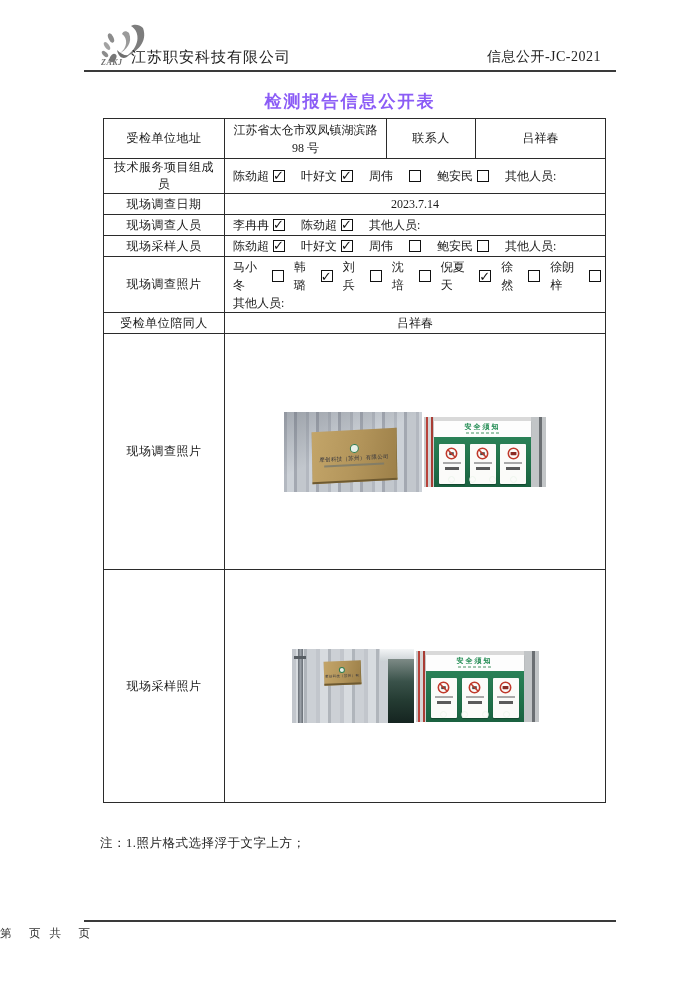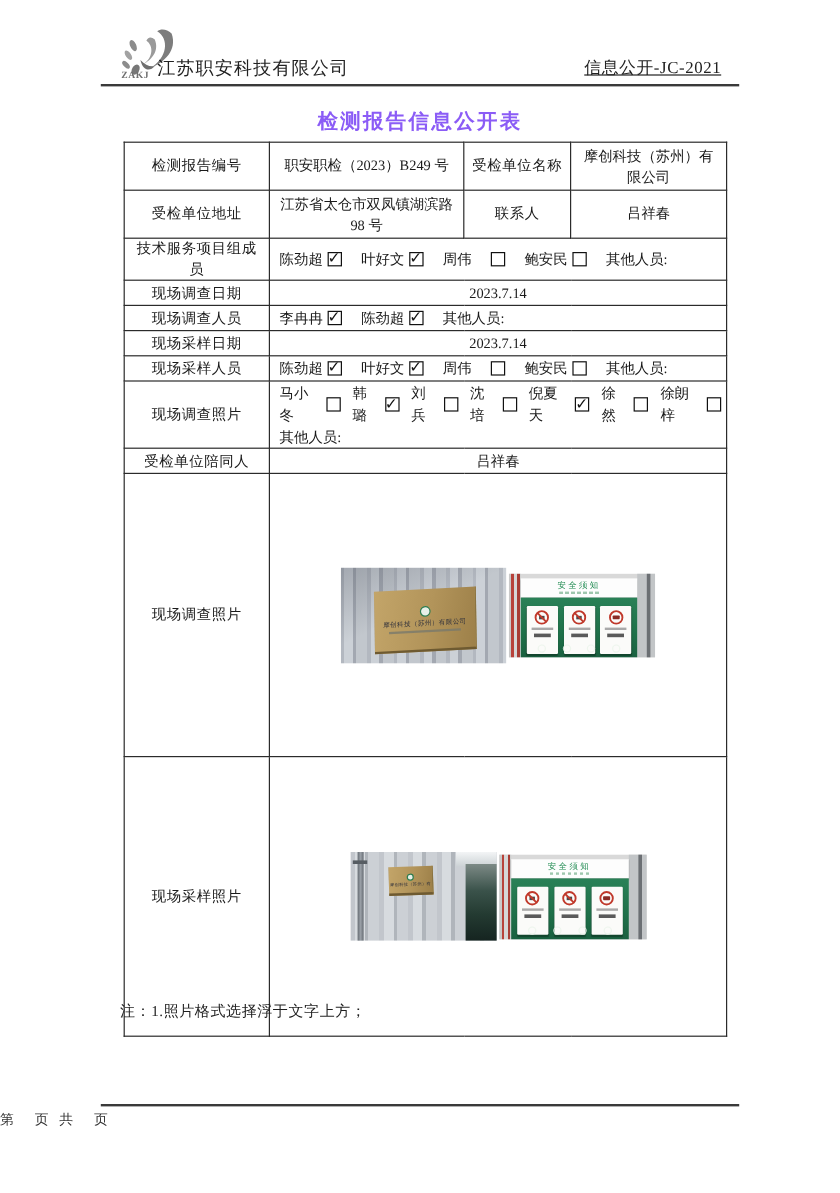--- a/index.html
+++ b/index.html
@@ -1,24 +1,24 @@
 <!DOCTYPE html>
 <html><head>
 <meta charset="utf-8">
 <style>
   html,body{margin:0;padding:0;background:#ffffff;}
   .page{position:relative;width:700px;height:994px;background:#fff;
         font-family:"Liberation Serif","DejaVu Serif",serif;color:#1a1a1a;overflow:hidden;}
 
   
   .logo{position:absolute;left:95px;top:24px;width:58px;height:44px;}
-  .logo-zakj{position:absolute;left:101px;top:58px;font-size:8px;
+  .logo-zakj{position:absolute;left:101px;top:58px;font-size:8px;font-style:italic;
              font-weight:bold;color:#6f6f6f;letter-spacing:.5px;font-family:"Liberation Serif",serif;}
   .company{position:absolute;left:131px;top:48px;font-size:15px;letter-spacing:1px;color:#222;}
-  .doccode{position:absolute;right:99px;top:48px;font-size:14px;color:#222;letter-spacing:.5px;text-decoration:underline;}
+  .doccode{position:absolute;right:99px;top:48px;font-size:14px;color:#222;letter-spacing:.5px;}
   .header-rule{position:absolute;left:84px;right:84px;top:70px;height:2px;background:#3a3a3a;}
 
   .title{position:absolute;left:0;right:0;top:90px;text-align:center;
          font-size:17px;font-weight:bold;letter-spacing:2px;color:#8b5cf6;}
 
   
   table.main{position:absolute;left:103px;top:118px;border-collapse:collapse;table-layout:fixed;width:503px;}
   table.main td{border:1px solid #2b2b2b;font-size:12px;padding:0 4px;vertical-align:middle;overflow:hidden;}
   .h40{height:40px}.h21{height:21px}.h38{height:38px}.h236{height:236px}.h233{height:233px}
   td.lab{text-align:center;letter-spacing:.5px;}
@@ -69,21 +69,21 @@
   .plaque-text.small{font-size:3.5px;}
   .plaque-sub{width:72%;height:2px;background:#79796b;margin-top:2px;opacity:.8;}
 
   .sb-bg{position:absolute;inset:0;background:#d9d9d9;}
   .sb-left{position:absolute;left:0;top:0;bottom:0;width:10px;background:
      repeating-linear-gradient(90deg,#c9c9c9 0 2px,#b8423a 2px 4px,#d6d6d6 4px 7px,#a83c34 7px 9px,#cfcfcf 9px 10px);}
   .sb-right{position:absolute;right:0;top:0;bottom:0;width:15px;background:#c2c5c7;}
   .sb-right::after{content:"";position:absolute;right:4px;top:0;bottom:0;width:3px;background:#6b6f73;}
   .sb-header{position:absolute;left:10px;right:15px;top:4px;height:16px;background:#fdfdfd;
      box-shadow:0 1px 1px rgba(0,0,0,.25);display:flex;flex-direction:column;align-items:center;justify-content:center;}
-  .sb-title{font-size:7px;font-weight:normal;color:#1e8a50;letter-spacing:2px;line-height:8px;}
+  .sb-title{font-size:7px;font-weight:bold;color:#1e8a50;letter-spacing:2px;line-height:8px;}
   .sb-subline{width:34px;height:2px;margin-top:1px;background:
      repeating-linear-gradient(90deg,#9fc7ae 0 3px,transparent 3px 5px);}
   .sb-board{position:absolute;left:10px;right:15px;top:20px;bottom:0;background:
      linear-gradient(180deg,#2a8157 0,#1f7049 60%,#1a6140 100%);}
   .sb-cards{position:absolute;left:0;right:0;top:7px;display:flex;justify-content:space-evenly;}
   .sb-card{width:26px;height:37px;background:#fbfbf9;border-radius:1px;box-shadow:0 1px 1px rgba(0,0,0,.3);
      display:flex;flex-direction:column;align-items:center;padding-top:3px;}
   .sb-tline{width:18px;height:2px;background:#a9a9a9;margin-top:2px;}
   .sb-tlabel{width:14px;height:3px;background:#5a5a5a;margin-top:3px;}
   .sb-iconrow{position:absolute;left:0;right:0;bottom:4px;display:flex;justify-content:space-evenly;}
@@ -120,28 +120,20 @@
 
   <table class="main">
     <colgroup>
         <col style="width:121px">
         <col style="width:162px">
         <col style="width:89px">
         <col style="width:130px">
       </colgroup>
 
     <tbody>
-        <tr class="h40">
-      <td class="lab">检测报告编号</td>
-      <td class="center">职安职检（2023）B249 号</td>
-      <td class="lab">受检单位名称</td>
-      <td class="center">
-        <div class="wrapval">摩创科技（苏州）有限公司</div>
-      </td>
-    </tr>
 
     <tr class="h40">
       <td class="lab">受检单位地址</td>
       <td class="center">
         <div class="addrval">江苏省太仓市双凤镇湖滨路98 号</div>
       </td>
       <td class="lab">联系人</td>
       <td class="center">吕祥春</td>
     </tr>
 
@@ -185,24 +177,20 @@
               </span>
           <span class="member">
                 <span class="mname">陈劲超</span>
                 <span class="cb checked"></span>
               </span>
           <span>其他人员:</span>
         </div>
       </td>
     </tr>
 
-    <tr class="h21">
-      <td class="lab">现场采样日期</td>
-      <td colspan="3" class="center">2023.7.14</td>
-    </tr>
 
     <tr class="h21">
       <td class="lab">现场采样人员</td>
       <td colspan="3">
         <div class="members">
           <span class="member m3">
                 <span class="mname">陈劲超</span>
                 <span class="cb checked"></span>
               </span>
           <span class="member m3">

